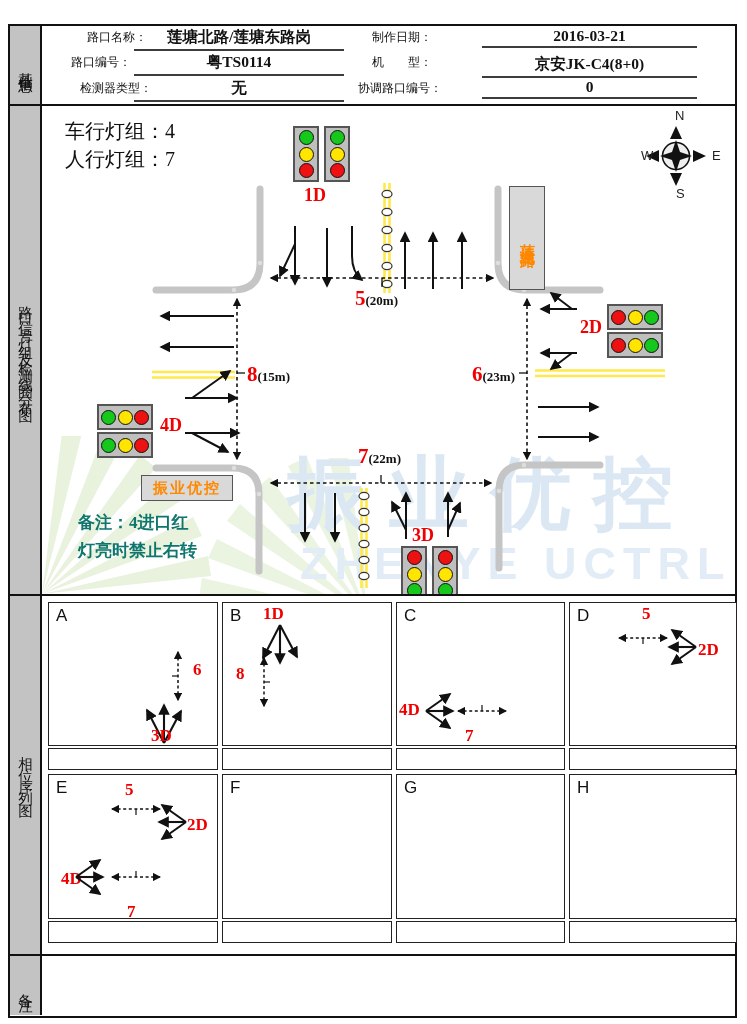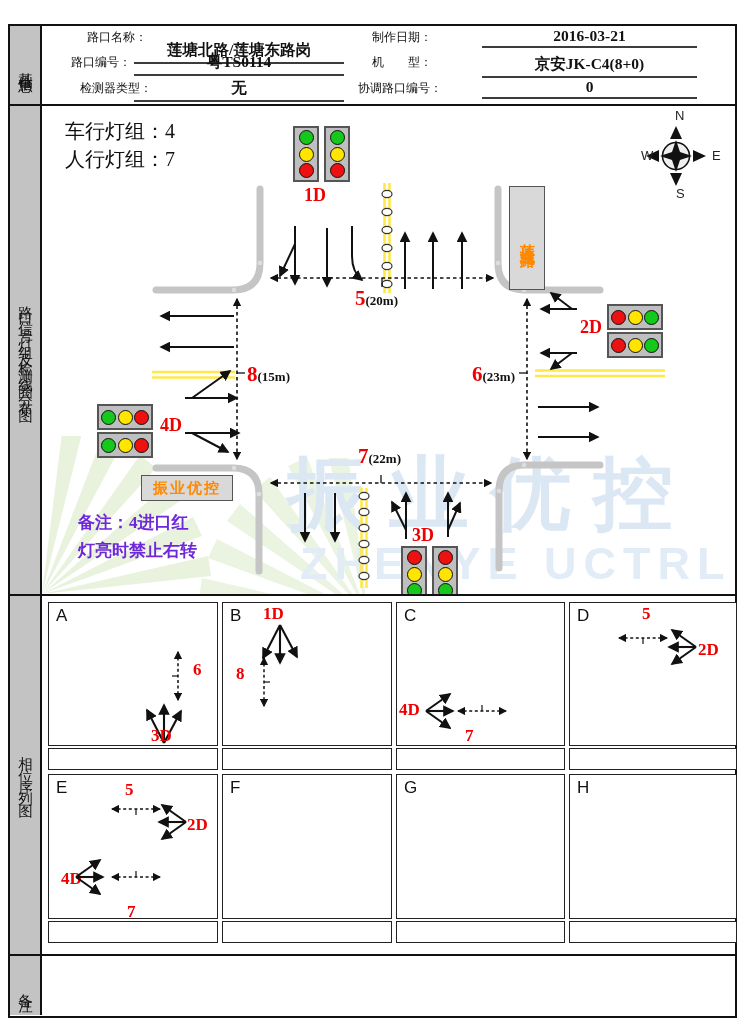--- a/index.html
+++ b/index.html
@@ -29,21 +29,21 @@
   .sig{position:absolute;color:#f00000;font-weight:bold;font-size:18px;line-height:1;}
   .tlv{position:absolute;width:26px;height:56px;background:#bfbfbf;border:2px solid #555;
        box-sizing:border-box;display:flex;flex-direction:column;align-items:center;justify-content:space-evenly;}
   .tlh{position:absolute;width:56px;height:26px;background:#bfbfbf;border:2px solid #555;
        box-sizing:border-box;display:flex;flex-direction:row;align-items:center;justify-content:space-evenly;}
   .bulb{width:15px;height:15px;border-radius:50%;border:1.5px solid #111;box-sizing:border-box;}
   .b-r{background:#ee1111}.b-y{background:#ffe500}.b-g{background:#16c81c}
   .roadbox{position:absolute;background:#d9d9d9;border:1.3px solid #555;color:#ff8800;
            font-weight:bold;font-size:15px;display:flex;align-items:center;justify-content:center;box-sizing:border-box;}
   .roadbox.vert span{writing-mode:vertical-rl;text-orientation:upright;letter-spacing:3px;}
-  .note{position:absolute;color:#6d28d9;font-weight:bold;font-size:17px;line-height:1.65;white-space:nowrap;}
+  .note{position:absolute;color:#0f766e;font-weight:bold;font-size:17px;line-height:1.65;white-space:nowrap;}
   .wm-cn{position:absolute;color:#dbe8f4;font-weight:bold;font-size:80px;letter-spacing:22px;
          font-family:"Liberation Sans",sans-serif;white-space:nowrap;}
   .wm-en{position:absolute;color:#e2ecf6;font-weight:bold;font-size:45px;letter-spacing:7px;
          font-family:"Liberation Sans",sans-serif;white-space:nowrap;}
   .cmp{position:absolute;font-family:"Liberation Sans",sans-serif;font-size:13px;color:#222;}
   
   .pcell-main{position:absolute;border:1.5px solid #222;background:#fff;box-sizing:border-box;}
   .pcell-strip{position:absolute;border:1.5px solid #222;background:#fff;box-sizing:border-box;height:22px;}
   .pletter{position:absolute;left:7px;top:3px;font-family:"Liberation Sans",sans-serif;font-size:17px;color:#111;}
   .plabel{position:absolute;color:#f00000;font-weight:bold;font-size:17px;line-height:1;}
@@ -62,21 +62,21 @@
 </svg>
 
 <div class="frame">
 
   <div class="sec" id="sec-basic">
     <div class="sidebar">
       <span class="ls2">基础信息</span>
     </div>
     <div class="content">
       <span class="f-label" style="left:45px;top:3px">路口名称：</span>
-      <span class="f-value" style="left:92px;top:14px;width:210px">莲塘北路/莲塘东路岗</span>
+      <span class="f-value" style="left:92px;top:1px;width:210px">莲塘北路/莲塘东路岗</span>
       <span class="f-label" style="left:330px;top:3px">制作日期：</span>
       <span class="f-value" style="left:440px;top:1px;width:215px">2016-03-21</span>
 
       <span class="f-label" style="left:29px;top:28px">路口编号：</span>
       <span class="f-value" style="left:92px;top:26px;width:210px">粤TS0114</span>
       <span class="f-label" style="left:330px;top:28px">机　　型：</span>
       <span class="f-value" style="left:440px;top:28px;width:215px">京安JK-C4(8+0)</span>
 
       <span class="f-label" style="left:38px;top:54px">检测器类型：</span>
       <span class="f-value" style="left:92px;top:52px;width:210px">无</span>

